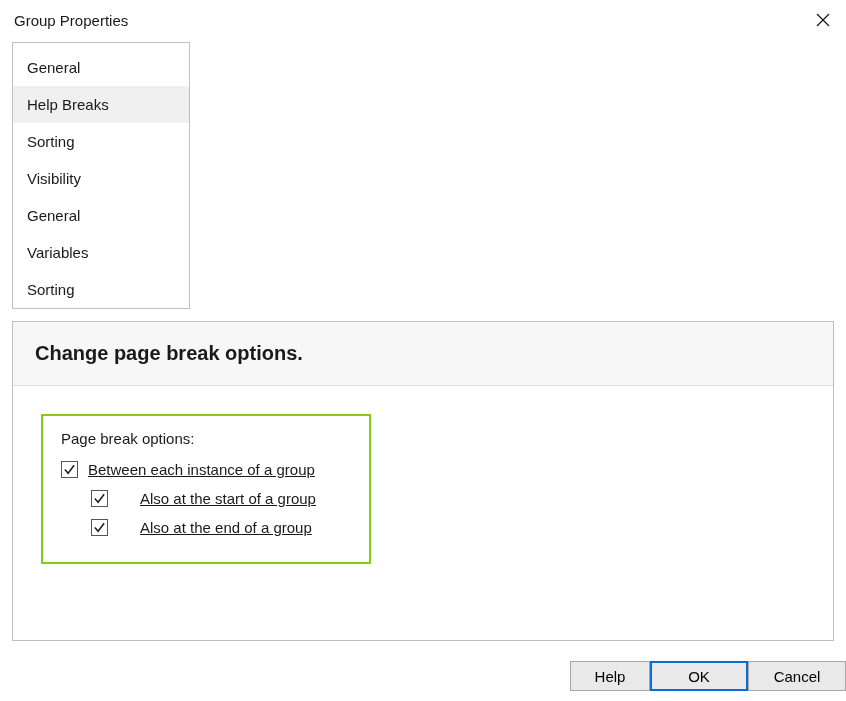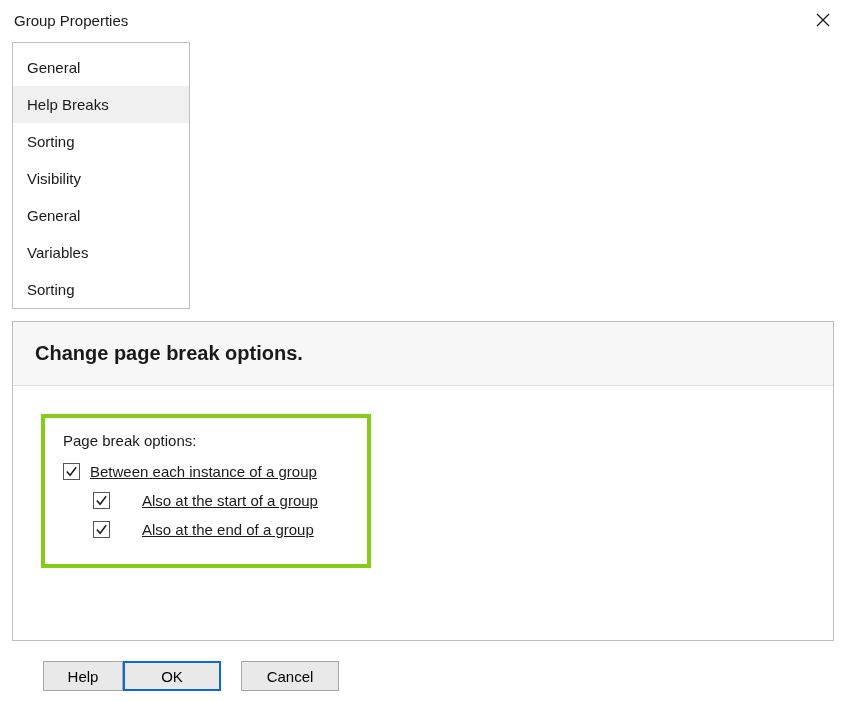--- a/index.html
+++ b/index.html
@@ -67,21 +67,21 @@
       background: #f7f7f7;
       border-bottom: 1px solid #e0e0e0;
       padding: 20px 22px;
       font-size: 20px;
       font-weight: 700;
     }
     .panel-body {
       padding: 28px 28px;
     }
     .highlight-box {
-      border: 4px solid #84cc16;
+      border: 2px solid #84cc16;
       padding: 14px 18px 18px 18px;
       width: 330px;
     }
     .group-label {
       margin-bottom: 14px;
     }
     .checkbox-row {
       display: flex;
       align-items: center;
       gap: 10px;
@@ -106,29 +106,29 @@
       flex-shrink: 0;
     }
     .checkbox svg {
       width: 13px;
       height: 13px;
     }
     .footer {
       position: absolute;
       bottom: 10px;
       left: 12px;
-      right: 24px;
-      display: flex;
-      justify-content: flex-start;
+      right: 0;
+      display: flex;
+      justify-content: flex-end;
       align-items: center;
       padding-left: 31px;
     }
     .footer-right {
       display: flex;
-      gap: 20px;
+      gap: 0;
     }
     .btn {
       min-width: 98px;
       height: 30px;
       background: #e9e9e9;
       border: 1px solid #a8a8a8;
       cursor: pointer;
       display: flex;
       align-items: center;
       justify-content: center;

